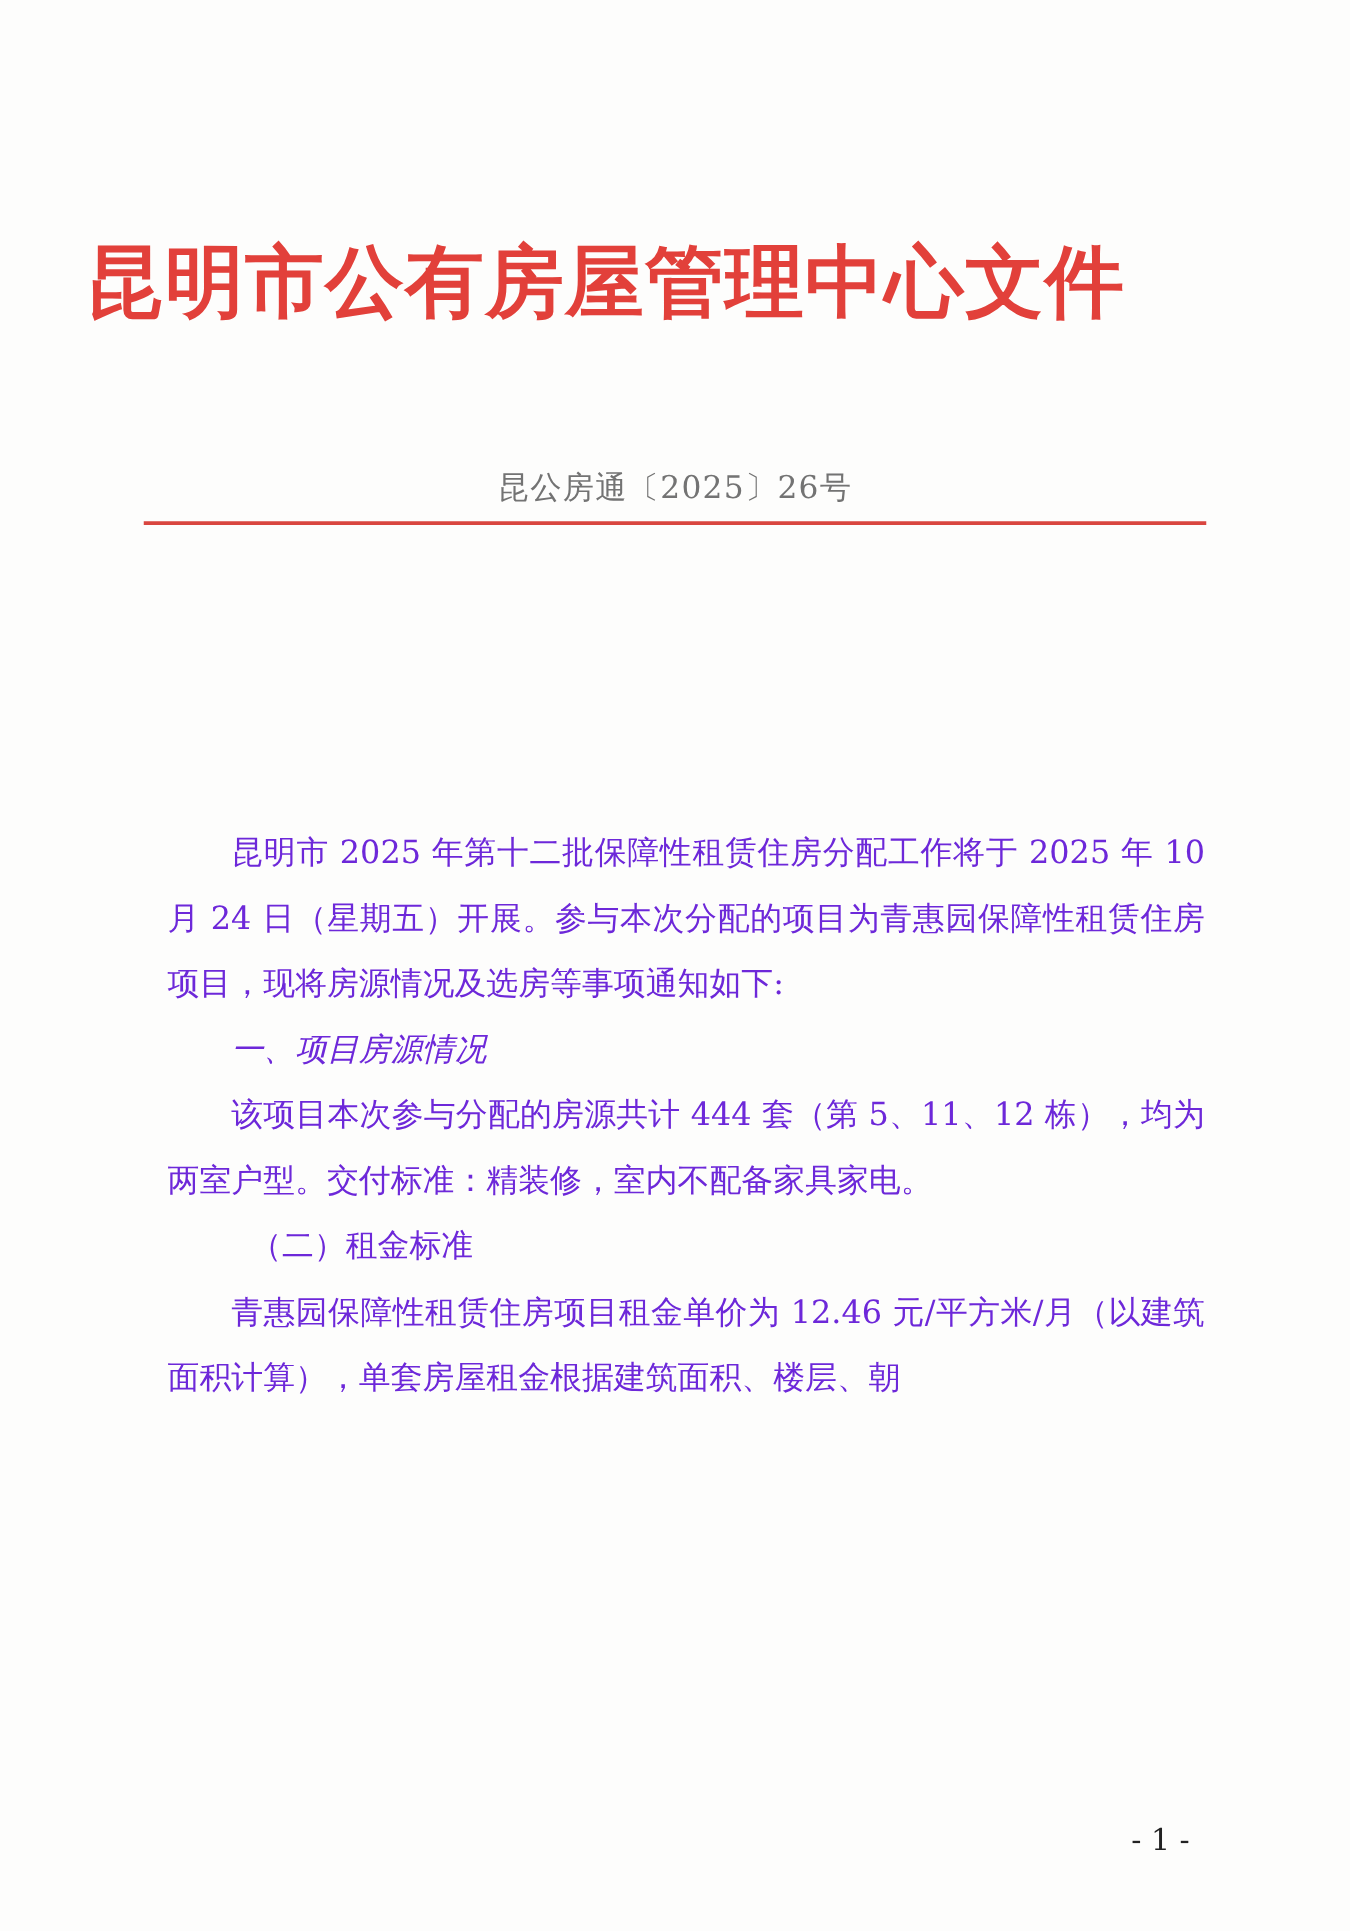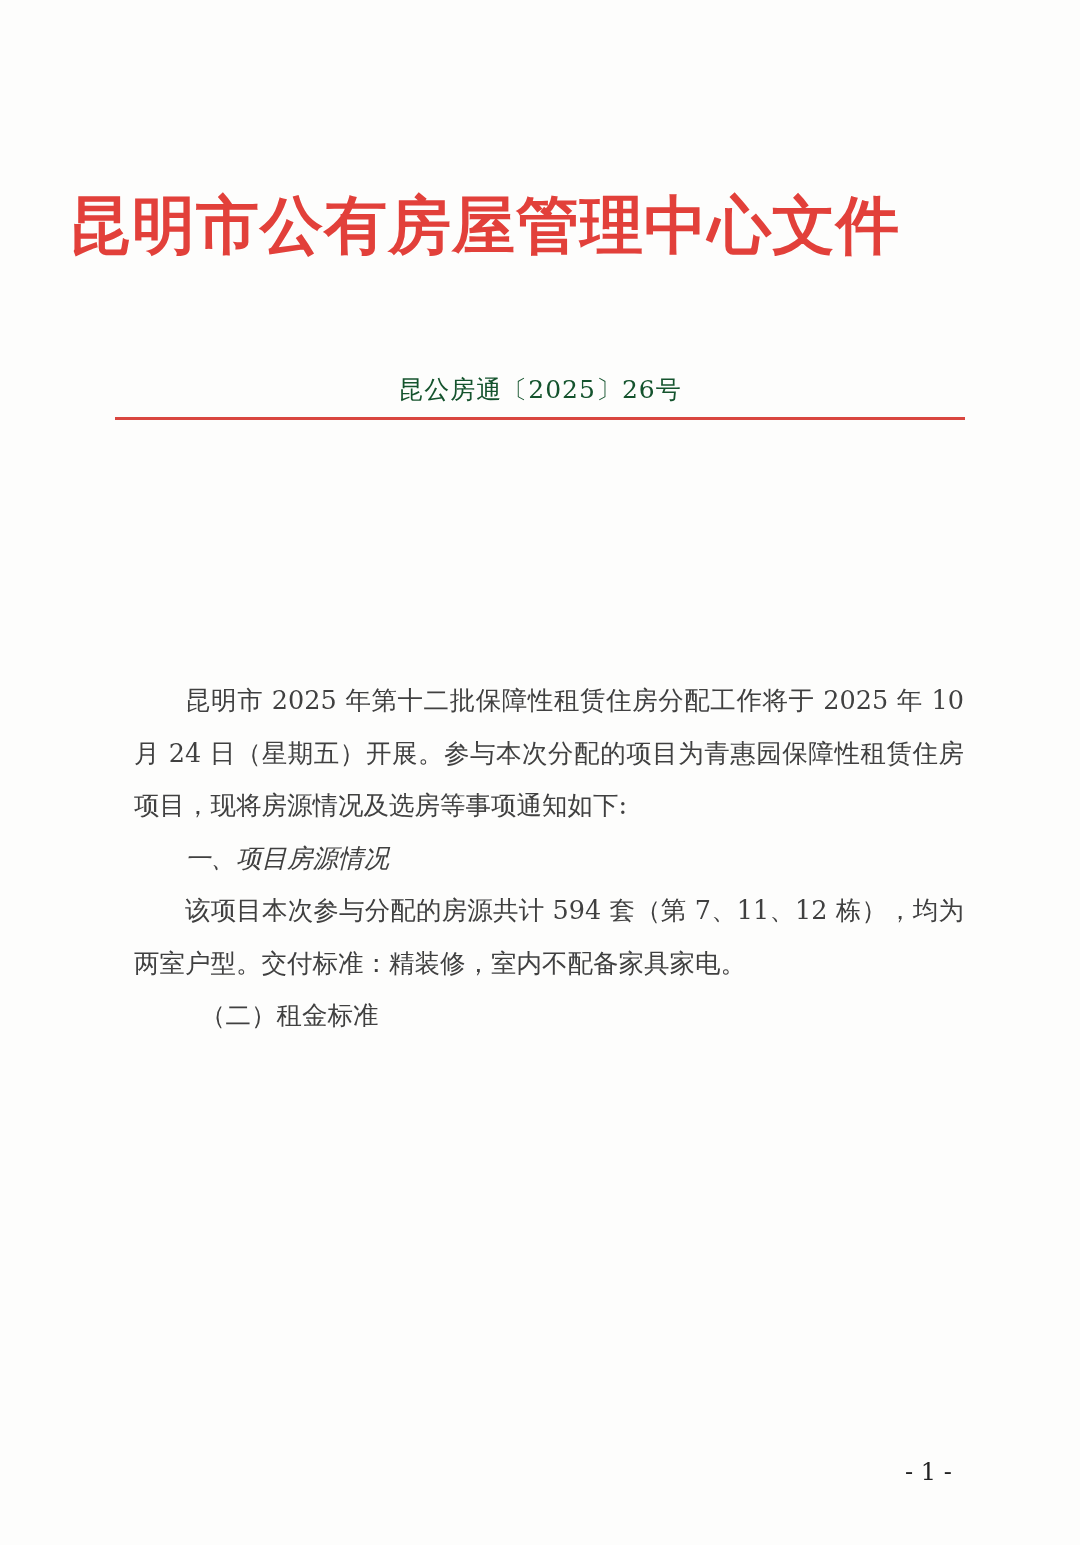--- a/index.html
+++ b/index.html
@@ -33,21 +33,21 @@
       color: #e2403a;
       line-height: 84px;
     }
     .doc-number {
       position: absolute;
       left: 0;
       width: 1080px;
       top: 372px;
       text-align: center;
       font-size: 25px;
-      color: #14532d;
+      color: #737373;
       line-height: 36px;
       letter-spacing: 1px;
     }
     .red-rule {
       position: absolute;
       left: 115px;
       width: 850px;
       top: 417px;
       height: 3px;
       background: #d9463f;
@@ -60,24 +60,24 @@
       text-align: center;
       font-weight: bold;
       font-size: 36px;
       line-height: 52px;
       color: #111;
     }
     .body-text {
       position: absolute;
       left: 134px;
       width: 830px;
-      top: 674px;
+      top: 656px;
       font-size: 25.5px;
       line-height: 52.5px;
-      color: #404040;
+      color: #6d28d9;
     }
     .body-text p {
       margin: 0;
       text-align: justify;
       text-align-last: left;
     }
     .indent {
       text-indent: 2em;
     }
     .heading-level1 {
@@ -103,19 +103,20 @@
   <div class="header-title">昆明市公有房屋管理中心文件</div>
 
   <div class="doc-number">昆公房通〔2025〕26号</div>
 
   <div class="red-rule"></div>
 
 
   <div class="body-text">
     <p class="indent">昆明市 2025 年第十二批保障性租赁住房分配工作将于 2025 年 10 月 24 日（星期五）开展。参与本次分配的项目为青惠园保障性租赁住房项目，现将房源情况及选房等事项通知如下:</p>
     <p class="heading-level1">一、项目房源情况</p>
-    <p class="indent">该项目本次参与分配的房源共计 594 套（第 7、11、12 栋），均为两室户型。交付标准：精装修，室内不配备家具家电。</p>
+    <p class="indent">该项目本次参与分配的房源共计 444 套（第 5、11、12 栋），均为两室户型。交付标准：精装修，室内不配备家具家电。</p>
     <p class="heading-level2">（二）租金标准</p>
+    <p class="indent">青惠园保障性租赁住房项目租金单价为 12.46 元/平方米/月（以建筑面积计算），单套房屋租金根据建筑面积、楼层、朝</p>
   </div>
 
   <div class="page-number">- 1 -</div>
 
 </div>
 
 </body></html>

